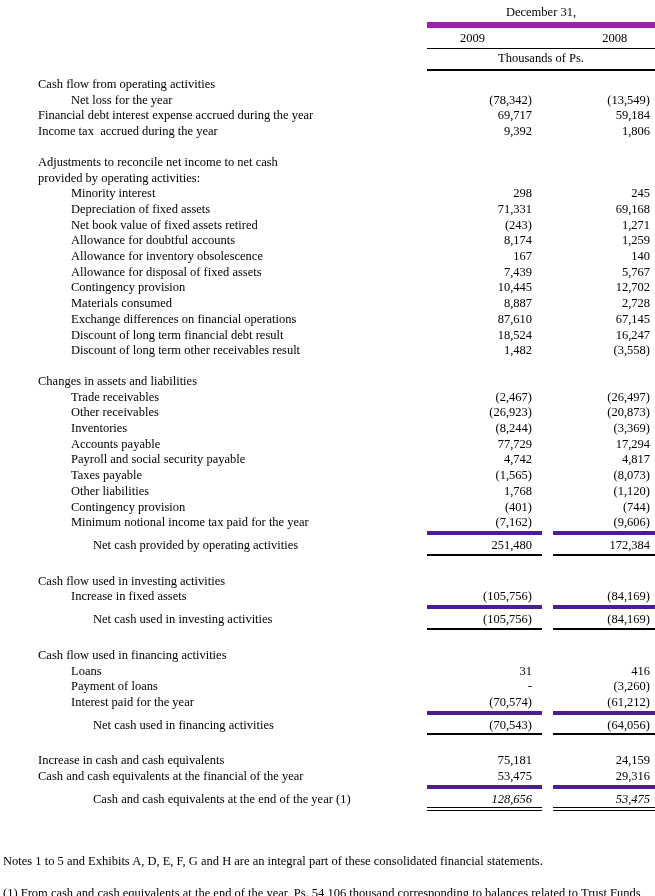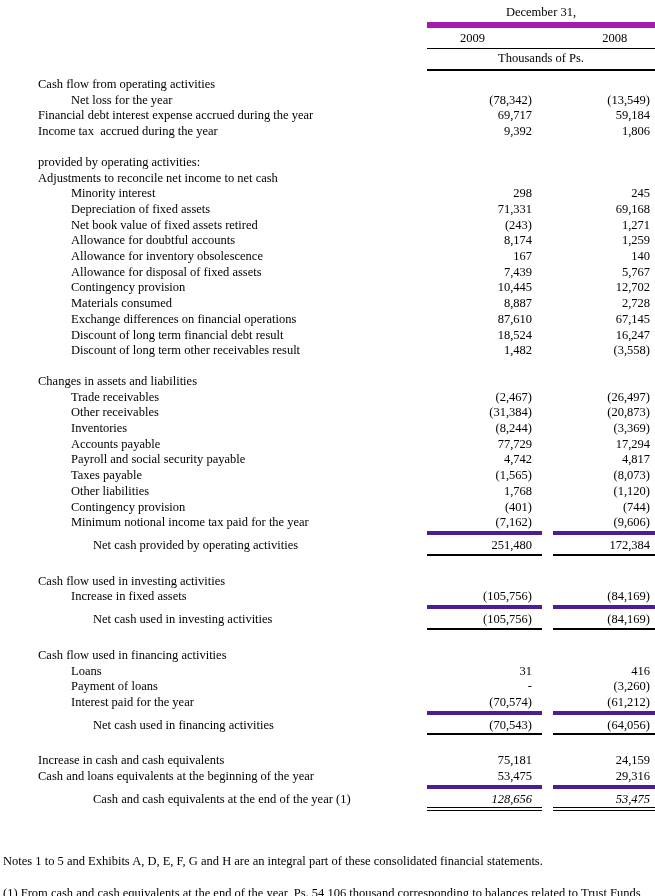--- a/index.html
+++ b/index.html
@@ -67,26 +67,26 @@
         <span class="v v1">69,717</span>
         <span class="v v2">59,184</span>
       </div>
       <div class="row">
         <span class="lbl">Income tax  accrued during the year</span>
         <span class="v v1">9,392</span>
         <span class="v v2">1,806</span>
       </div>
       <div class="spacer"></div>
       <div class="row">
+        <span class="lbl">Adjustments to reconcile net income to net cash</span>
+        <span class="v v1"></span>
+        <span class="v v2"></span>
+      </div>
+      <div class="row">
         <span class="lbl">provided by operating activities:</span>
-        <span class="v v1"></span>
-        <span class="v v2"></span>
-      </div>
-      <div class="row">
-        <span class="lbl">Adjustments to reconcile net income to net cash</span>
         <span class="v v1"></span>
         <span class="v v2"></span>
       </div>
       <div class="row">
         <span class="lbl ind1">Minority interest</span>
         <span class="v v1">298</span>
         <span class="v v2">245</span>
       </div>
       <div class="row">
         <span class="lbl ind1">Depreciation of fixed assets</span>
@@ -144,21 +144,21 @@
         <span class="v v1"></span>
         <span class="v v2"></span>
       </div>
       <div class="row">
         <span class="lbl ind1">Trade receivables</span>
         <span class="v v1">(2,467)</span>
         <span class="v v2">(26,497)</span>
       </div>
       <div class="row">
         <span class="lbl ind1">Other receivables</span>
-        <span class="v v1">(31,384)</span>
+        <span class="v v1">(26,923)</span>
         <span class="v v2">(20,873)</span>
       </div>
       <div class="row">
         <span class="lbl ind1">Inventories</span>
         <span class="v v1">(8,244)</span>
         <span class="v v2">(3,369)</span>
       </div>
       <div class="row">
         <span class="lbl ind1">Accounts payable</span>
         <span class="v v1">77,729</span>
@@ -236,21 +236,21 @@
         <span class="v v1 rule-thick">(70,543)</span>
         <span class="v v2 rule-thick">(64,056)</span>
       </div>
       <div class="spacer"></div>
       <div class="row">
         <span class="lbl">Increase in cash and cash equivalents</span>
         <span class="v v1">75,181</span>
         <span class="v v2">24,159</span>
       </div>
       <div class="row ruled">
-        <span class="lbl">Cash and loans equivalents at the beginning of the year</span>
+        <span class="lbl">Cash and cash equivalents at the financial of the year</span>
         <span class="v v1 rule-single">53,475</span>
         <span class="v v2 rule-single">29,316</span>
       </div>
       <div class="row ruled">
         <span class="lbl ind2">Cash and cash equivalents at the end of the year (1)</span>
         <span class="v v1 rule-double">128,656</span>
         <span class="v v2 rule-double">53,475</span>
       </div>
     </div>
 

